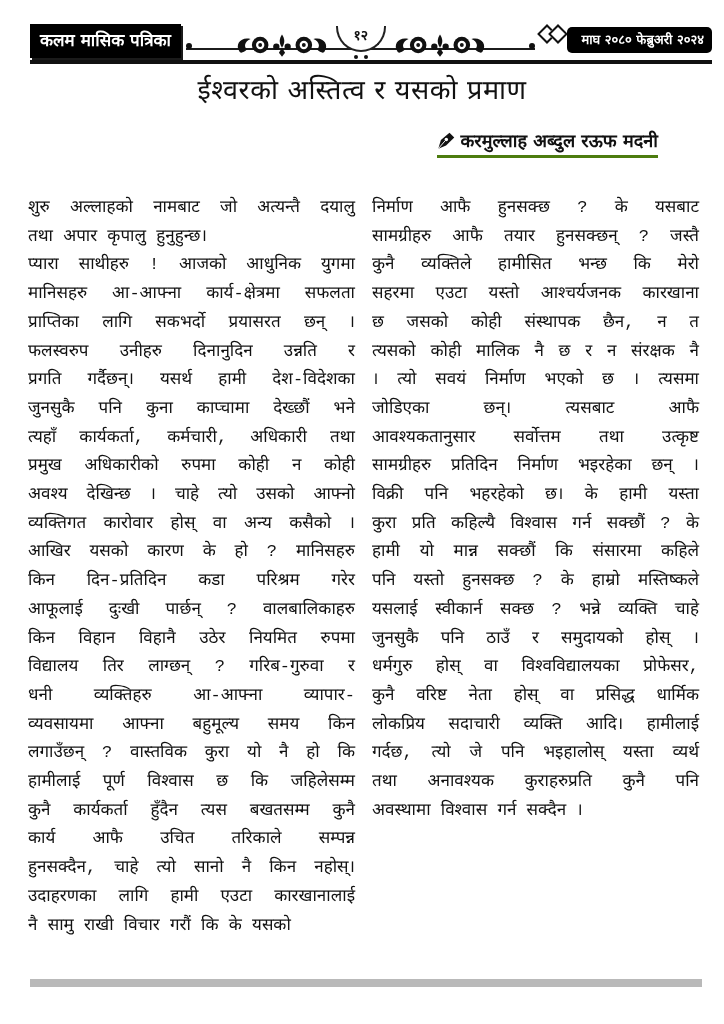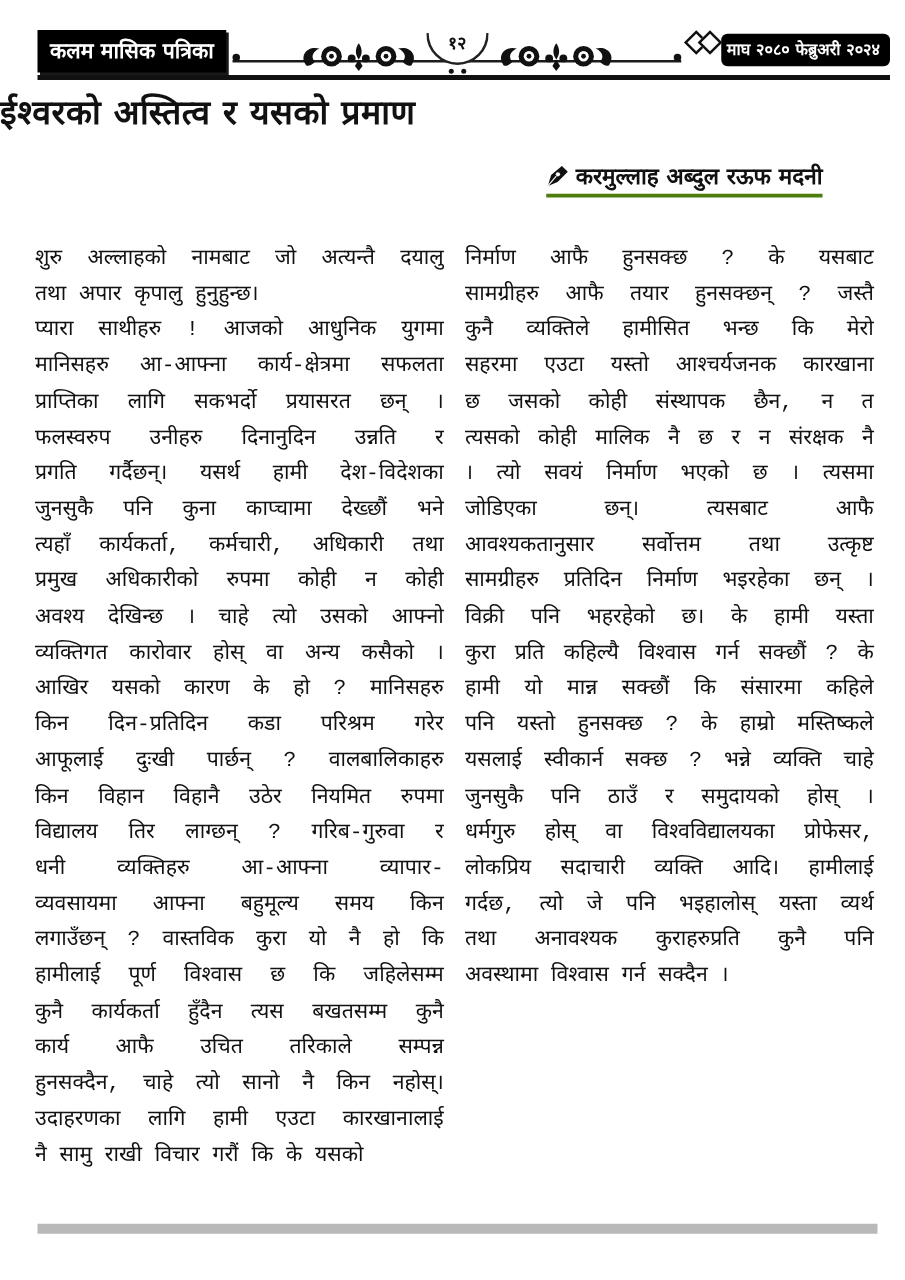--- a/index.html
+++ b/index.html
@@ -39,29 +39,29 @@
   .cup::after {
     content:""; position:absolute; bottom:-9px; left:50%; margin-left:-7px;
     width:4px; height:4px; border-radius:50%; background:#111;
     box-shadow:10px 0 0 #111;
   }
   .diamonds { display:flex; align-items:center; flex:0 0 auto; margin:0 2px 0 0; position:relative; top:3px; }
   .diamond { width:10px; height:10px; border:2px solid #111; transform:rotate(45deg); background:#fff; }
   .diamond + .diamond { margin-left:-3px; }
   .date-box {
     background:#000; color:#fff; font-weight:bold; font-size:13px;
-    padding:3px 8px 5px 4px; border-radius:5px; white-space:nowrap; flex:0 0 auto;
+    padding:3px 8px 5px 14px; border-radius:5px; white-space:nowrap; flex:0 0 auto;
     position:relative; top:3px;
   }
   .thick-rule { position:absolute; top:60px; left:30px; right:12px; height:4px; background:#111; }
 
   
   .title {
     position:absolute; top:70px; left:0; right:0; margin:0;
-    font-size:27px; font-weight:bold; letter-spacing:0.5px;
+    text-align:center; font-size:27px; font-weight:normal; letter-spacing:0.5px;
   }
   .author-row {
     position:absolute; top:128px; left:0; right:66px;
     display:flex; justify-content:flex-end;
   }
   .author-wrap {
     display:inline-flex; align-items:center; gap:5px;
     border-bottom:3px solid #4d7c0f; padding-bottom:3px;
   }
   .author { font-size:18px; font-weight:bold; }
@@ -199,20 +199,21 @@
         <div class="tline">जोडिएका छन्। त्यसबाट आफै</div>
         <div class="tline">आवश्यकतानुसार सर्वोत्तम तथा उत्कृष्ट</div>
         <div class="tline">सामग्रीहरु प्रतिदिन निर्माण भइरहेका छन् ।</div>
         <div class="tline">विक्री पनि भहरहेको छ। के हामी यस्ता</div>
         <div class="tline">कुरा प्रति कहिल्यै विश्वास गर्न सक्छौं ? के</div>
         <div class="tline">हामी यो मान्न सक्छौं कि संसारमा कहिले</div>
         <div class="tline">पनि यस्तो हुनसक्छ ? के हाम्रो मस्तिष्कले</div>
         <div class="tline">यसलाई स्वीकार्न सक्छ ? भन्ने व्यक्ति चाहे</div>
         <div class="tline">जुनसुकै पनि ठाउँ र समुदायको होस् ।</div>
         <div class="tline">धर्मगुरु होस् वा विश्वविद्यालयका प्रोफेसर,</div>
+        <div class="tline">कुनै वरिष्ट नेता होस् वा प्रसिद्ध धार्मिक</div>
         <div class="tline">लोकप्रिय सदाचारी व्यक्ति आदि। हामीलाई</div>
         <div class="tline">गर्दछ, त्यो जे पनि भइहालोस् यस्ता व्यर्थ</div>
         <div class="tline">तथा अनावश्यक कुराहरुप्रति कुनै पनि</div>
         <div class="tline flush">अवस्थामा विश्वास गर्न सक्दैन ।</div>
       </div>
   </main>
 
   <div class="footer-bar"></div>
 
 </div>

